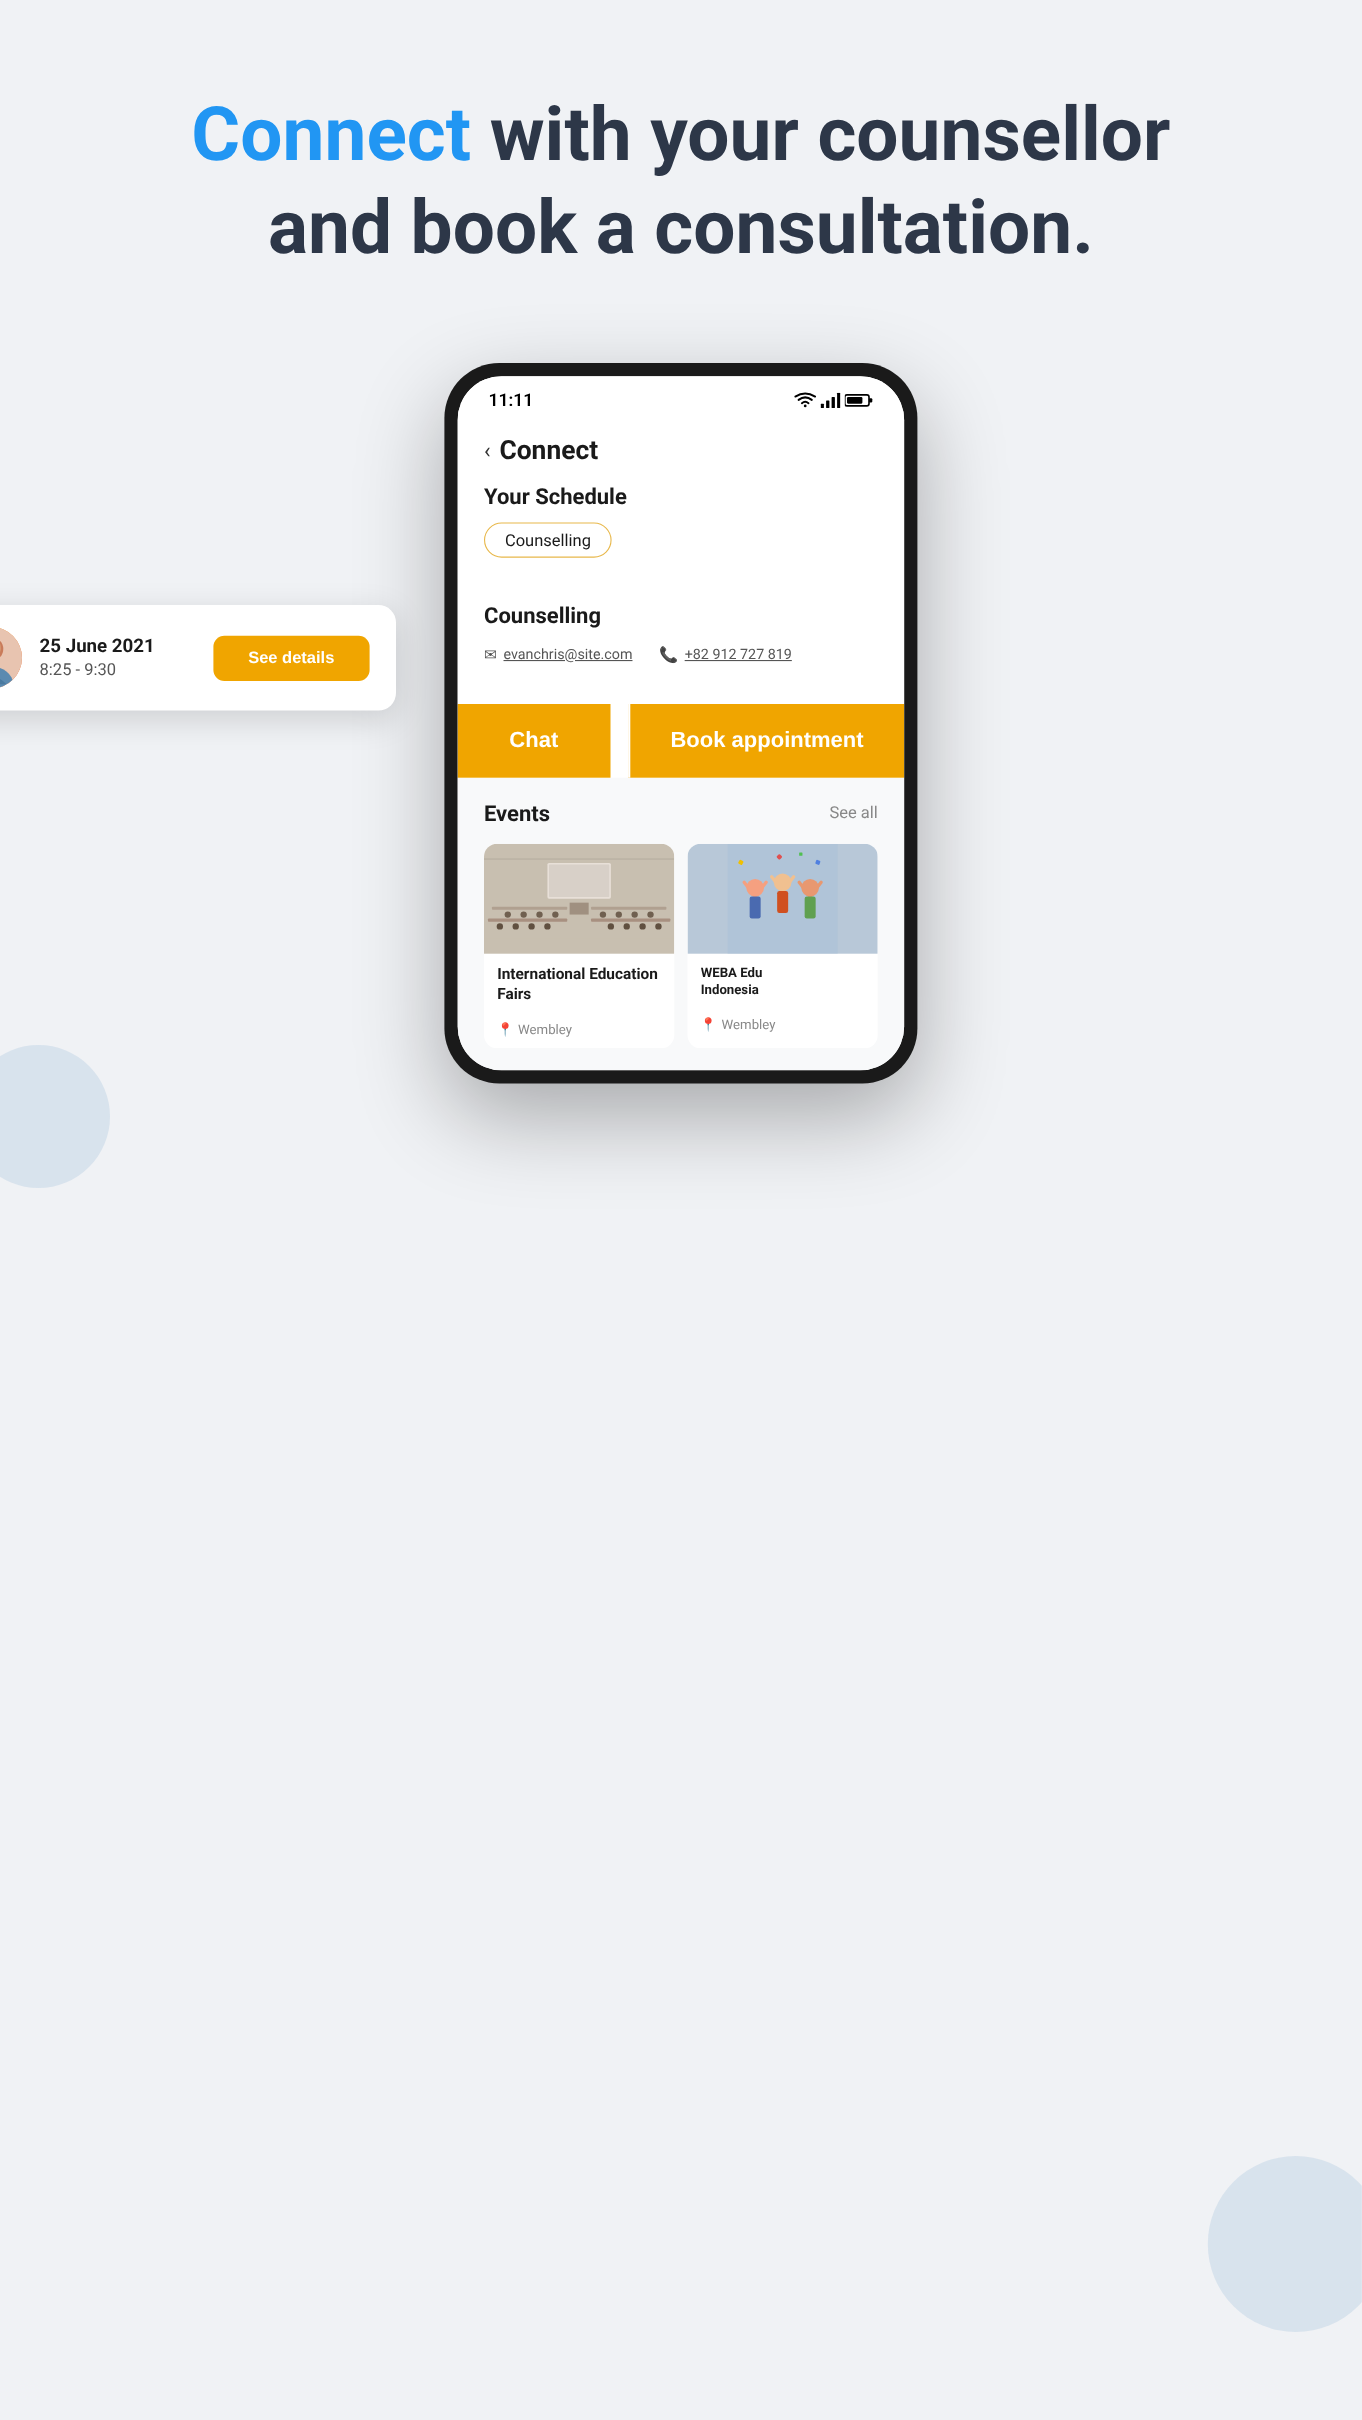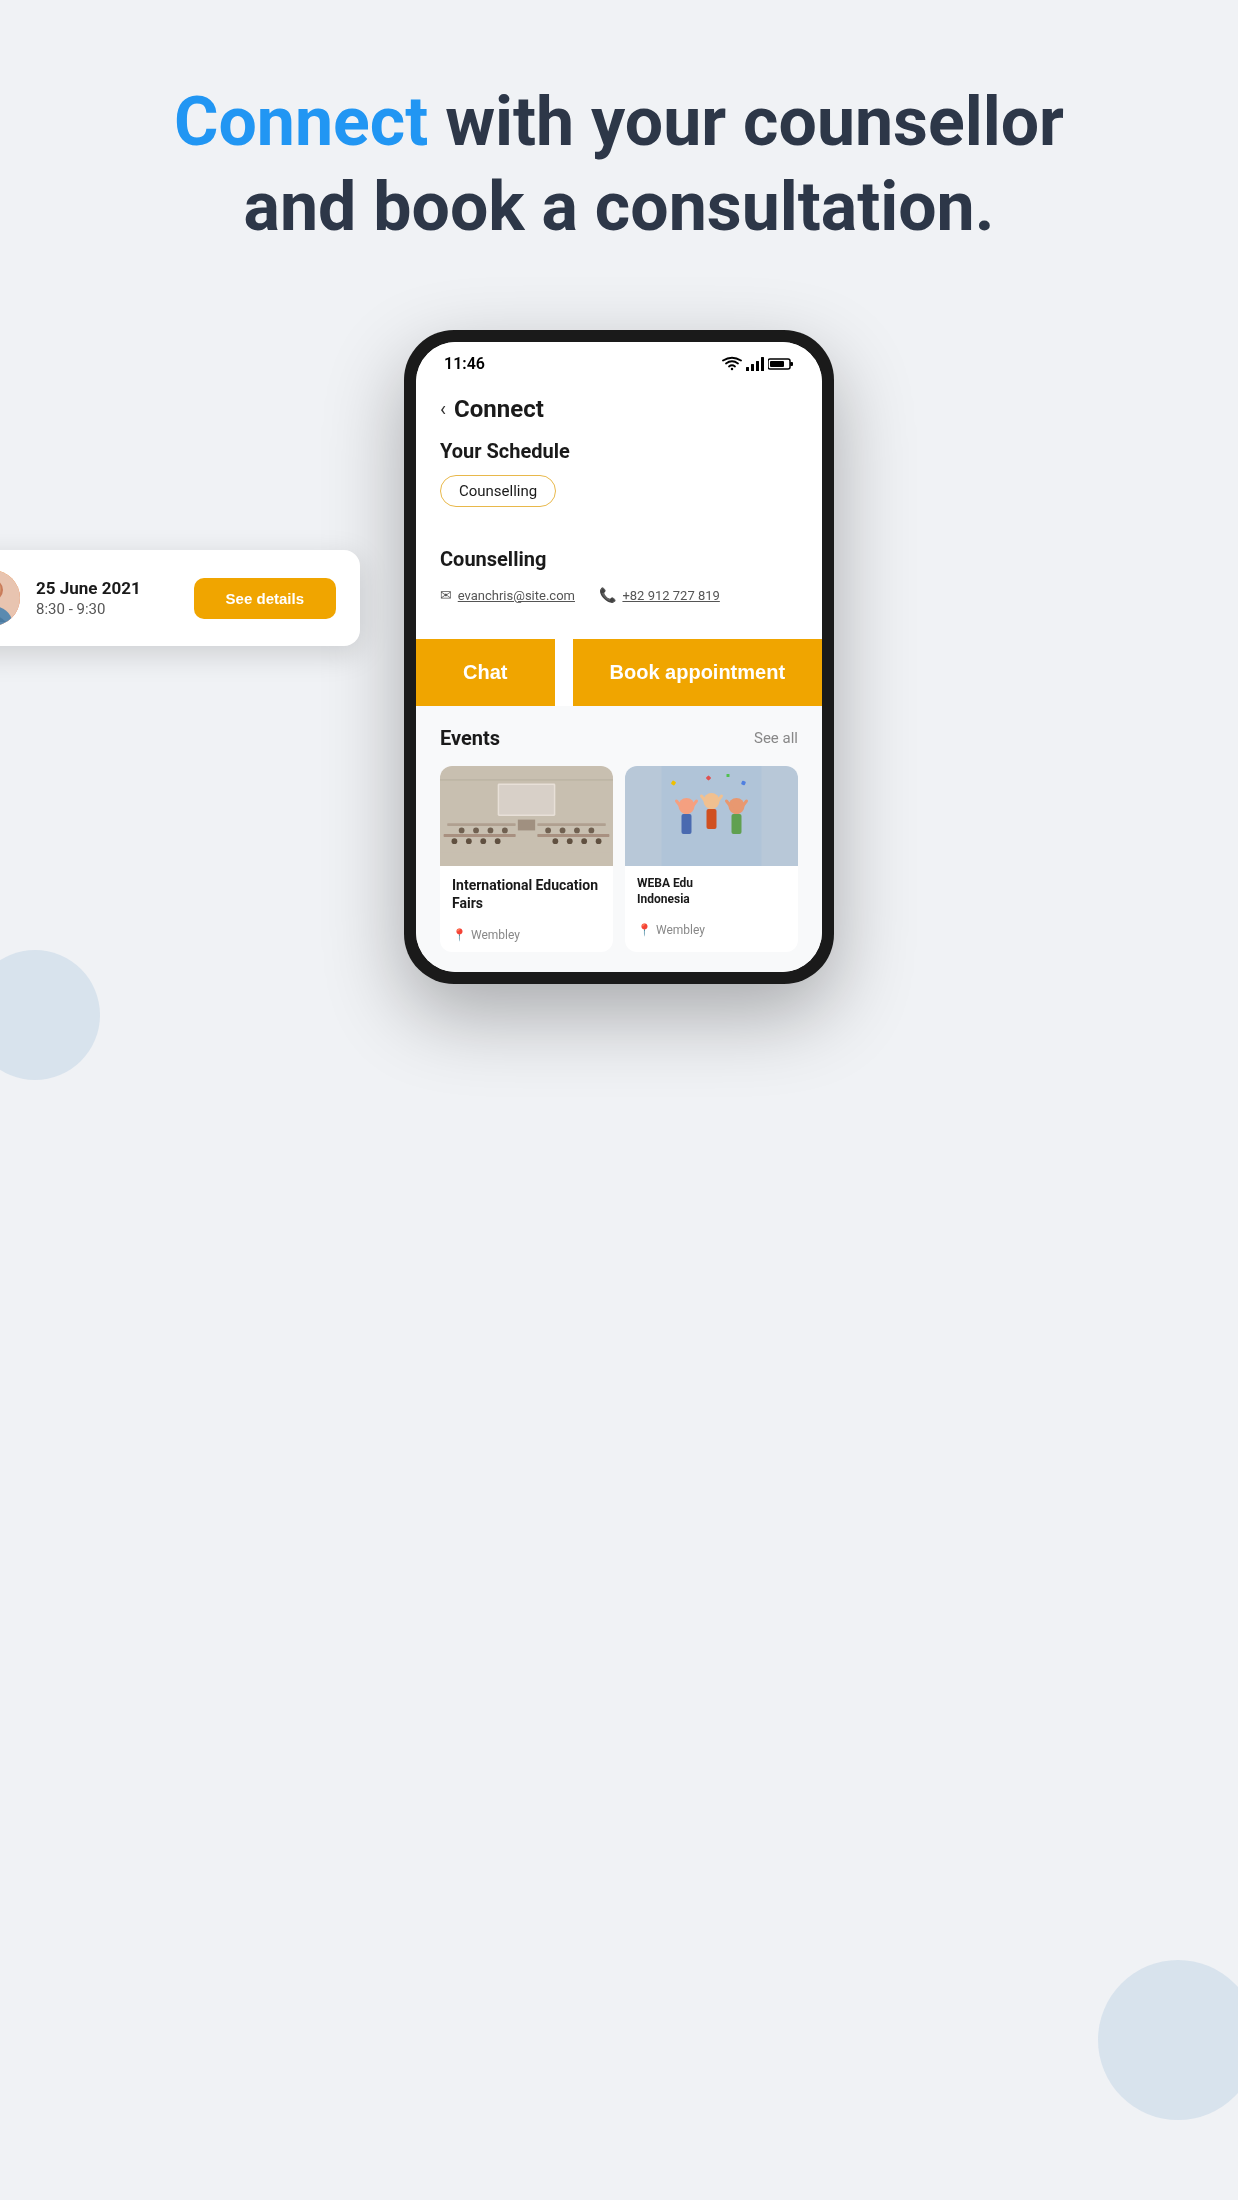--- a/index.html
+++ b/index.html
@@ -400,30 +400,30 @@
       <svg class="avatar-svg" viewBox="0 0 56 56" xmlns="http://www.w3.org/2000/svg">
         <rect width="56" height="56" fill="#e8c4b0"></rect>
         <circle cx="28" cy="20" r="11" fill="#c97b5a"></circle>
         <ellipse cx="28" cy="52" rx="20" ry="16" fill="#5b8ab0"></ellipse>
         <circle cx="28" cy="19" r="9" fill="#d4956e"></circle>
         <path d="M14 52 Q28 38 42 52" fill="#4a7aa0"></path>
       </svg>
     </div>
     <div class="card-date-info">
       <div class="card-date">25 June 2021</div>
-      <div class="card-time">8:30 - 9:30</div>
+      <div class="card-time">8:25 - 9:30</div>
     </div>
     <button class="see-details-btn">See details</button>
   </div>
 
   <div class="phone-frame">
     <div class="phone-screen">
 
       <div class="status-bar">
-        <span class="status-time">11:46</span>
+        <span class="status-time">11:11</span>
         <div class="status-icons">
 
           <svg width="20" height="15" viewBox="0 0 20 15">
             <path d="M10 13 L10 13" stroke="#000" stroke-width="2.5" stroke-linecap="round"></path>
             <path d="M7 10.5 Q10 8 13 10.5" fill="none" stroke="#000" stroke-width="1.8" stroke-linecap="round"></path>
             <path d="M4 7.5 Q10 3 16 7.5" fill="none" stroke="#000" stroke-width="1.8" stroke-linecap="round"></path>
             <path d="M1 4.5 Q10 -1 19 4.5" fill="none" stroke="#000" stroke-width="1.8" stroke-linecap="round"></path>
           </svg>
 
           <svg width="18" height="14" viewBox="0 0 18 14">

